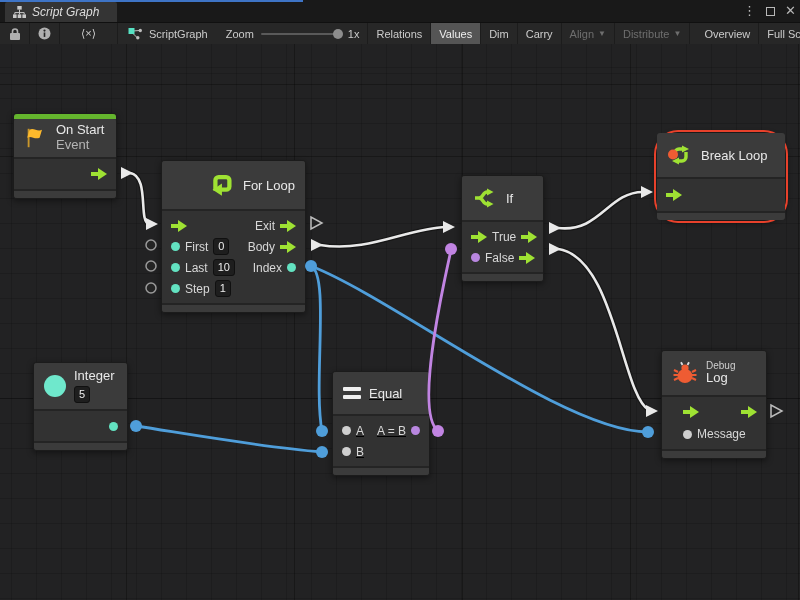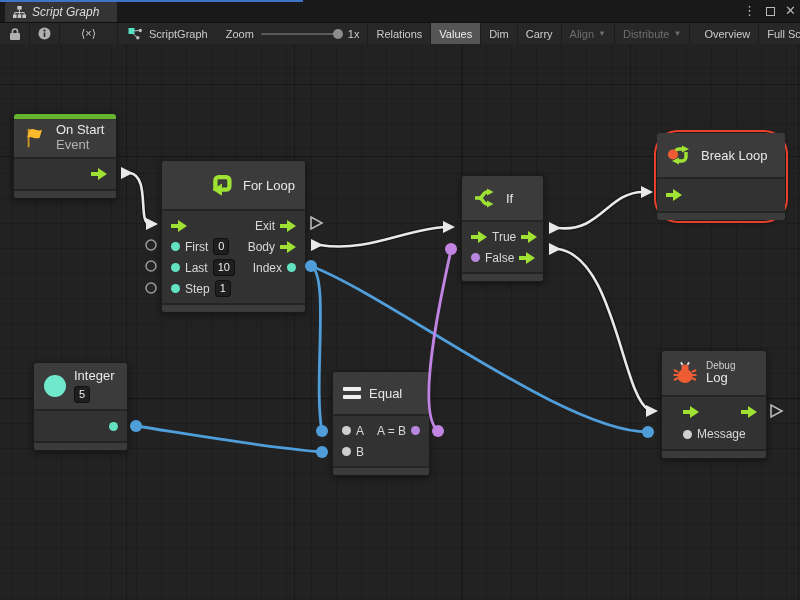--- a/index.html
+++ b/index.html
@@ -77,21 +77,21 @@
   #node-if        { left:461px; top:131px; width:83px; }
   #node-if .node-header { height:44px; }
   #node-if .row { height:21px;text-align:center; }
   #node-break-loop{ left:656px; top:88px;  width:130px;
     box-shadow:0 0 0 2px #e8412b, 0 2px 6px rgba(0,0,0,.45);border-radius:22px; }
   #node-break-loop .node-header { height:44px; }
   #node-break-loop .row { height:24px; }
   #node-integer   { left:33px;  top:318px; width:95px; }
   #node-integer .node-header { height:46px; }
   #node-integer .node-body { padding:2px 0; } #node-integer .row { height:26px; }
-  #node-equal     { left:332px; top:327px; width:98px; }
+  #node-equal     { left:332px; top:327px; width:98px;text-decoration:underline; }
   #node-equal .node-header { height:42px; }
   #node-equal .row { height:21px; }
   #node-debug-log { left:661px; top:306px; width:106px; }
   #node-debug-log .node-header { height:44px; }
   #node-debug-log .row { height:22px;margin-left:12px; }
 
   .hdr-col { display:flex; flex-direction:column; line-height:1.15; }
   .big-circle { width:22px; height:22px; border-radius:50%; background:#6fe8cc; flex:0 0 22px; }
   .eq-icon { display:flex; flex-direction:column; gap:4px; }
   .eq-icon span { width:18px; height:4px; background:#f0f0f0; border-radius:1px; display:block; }

